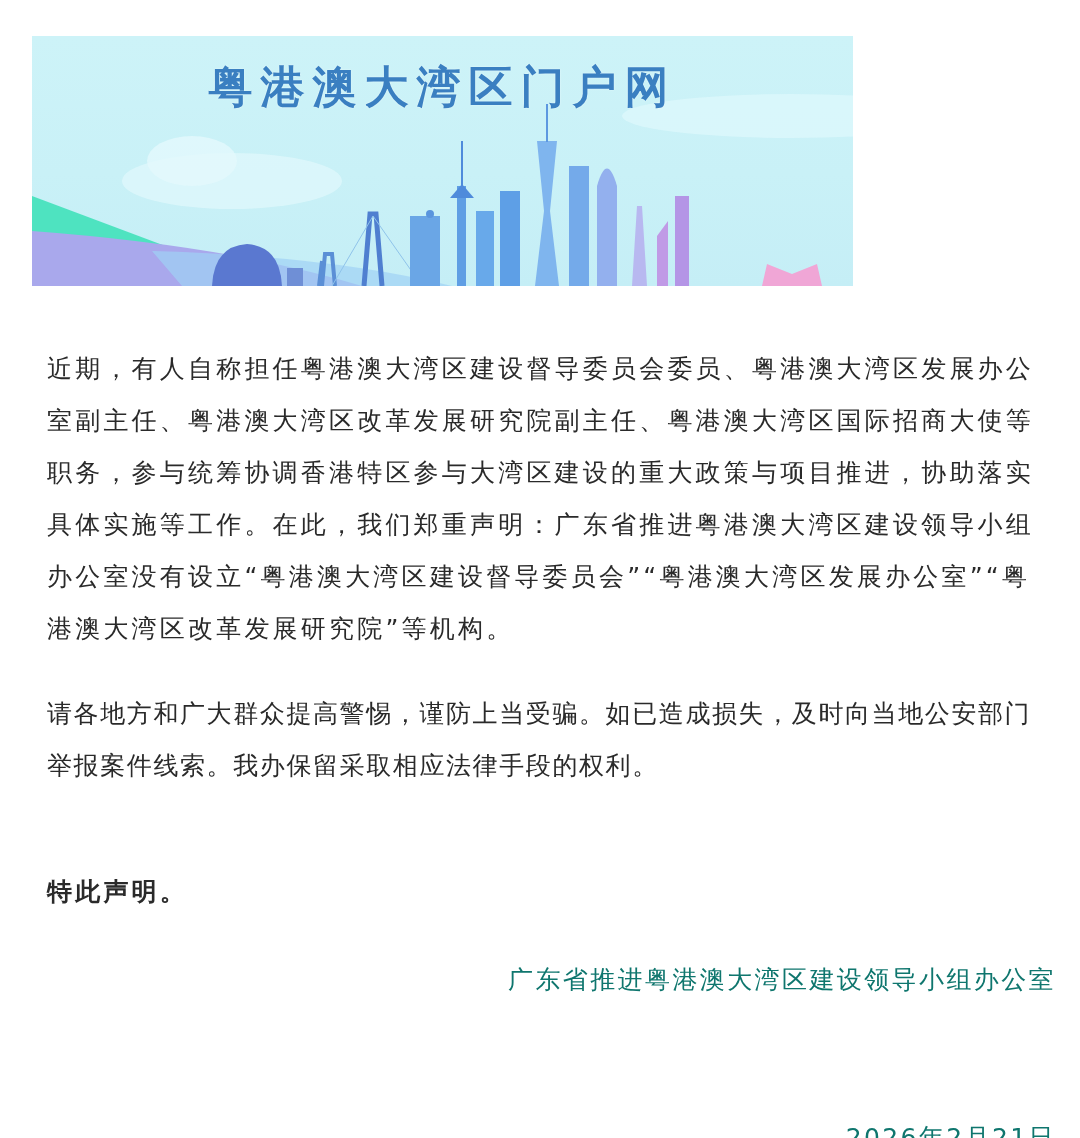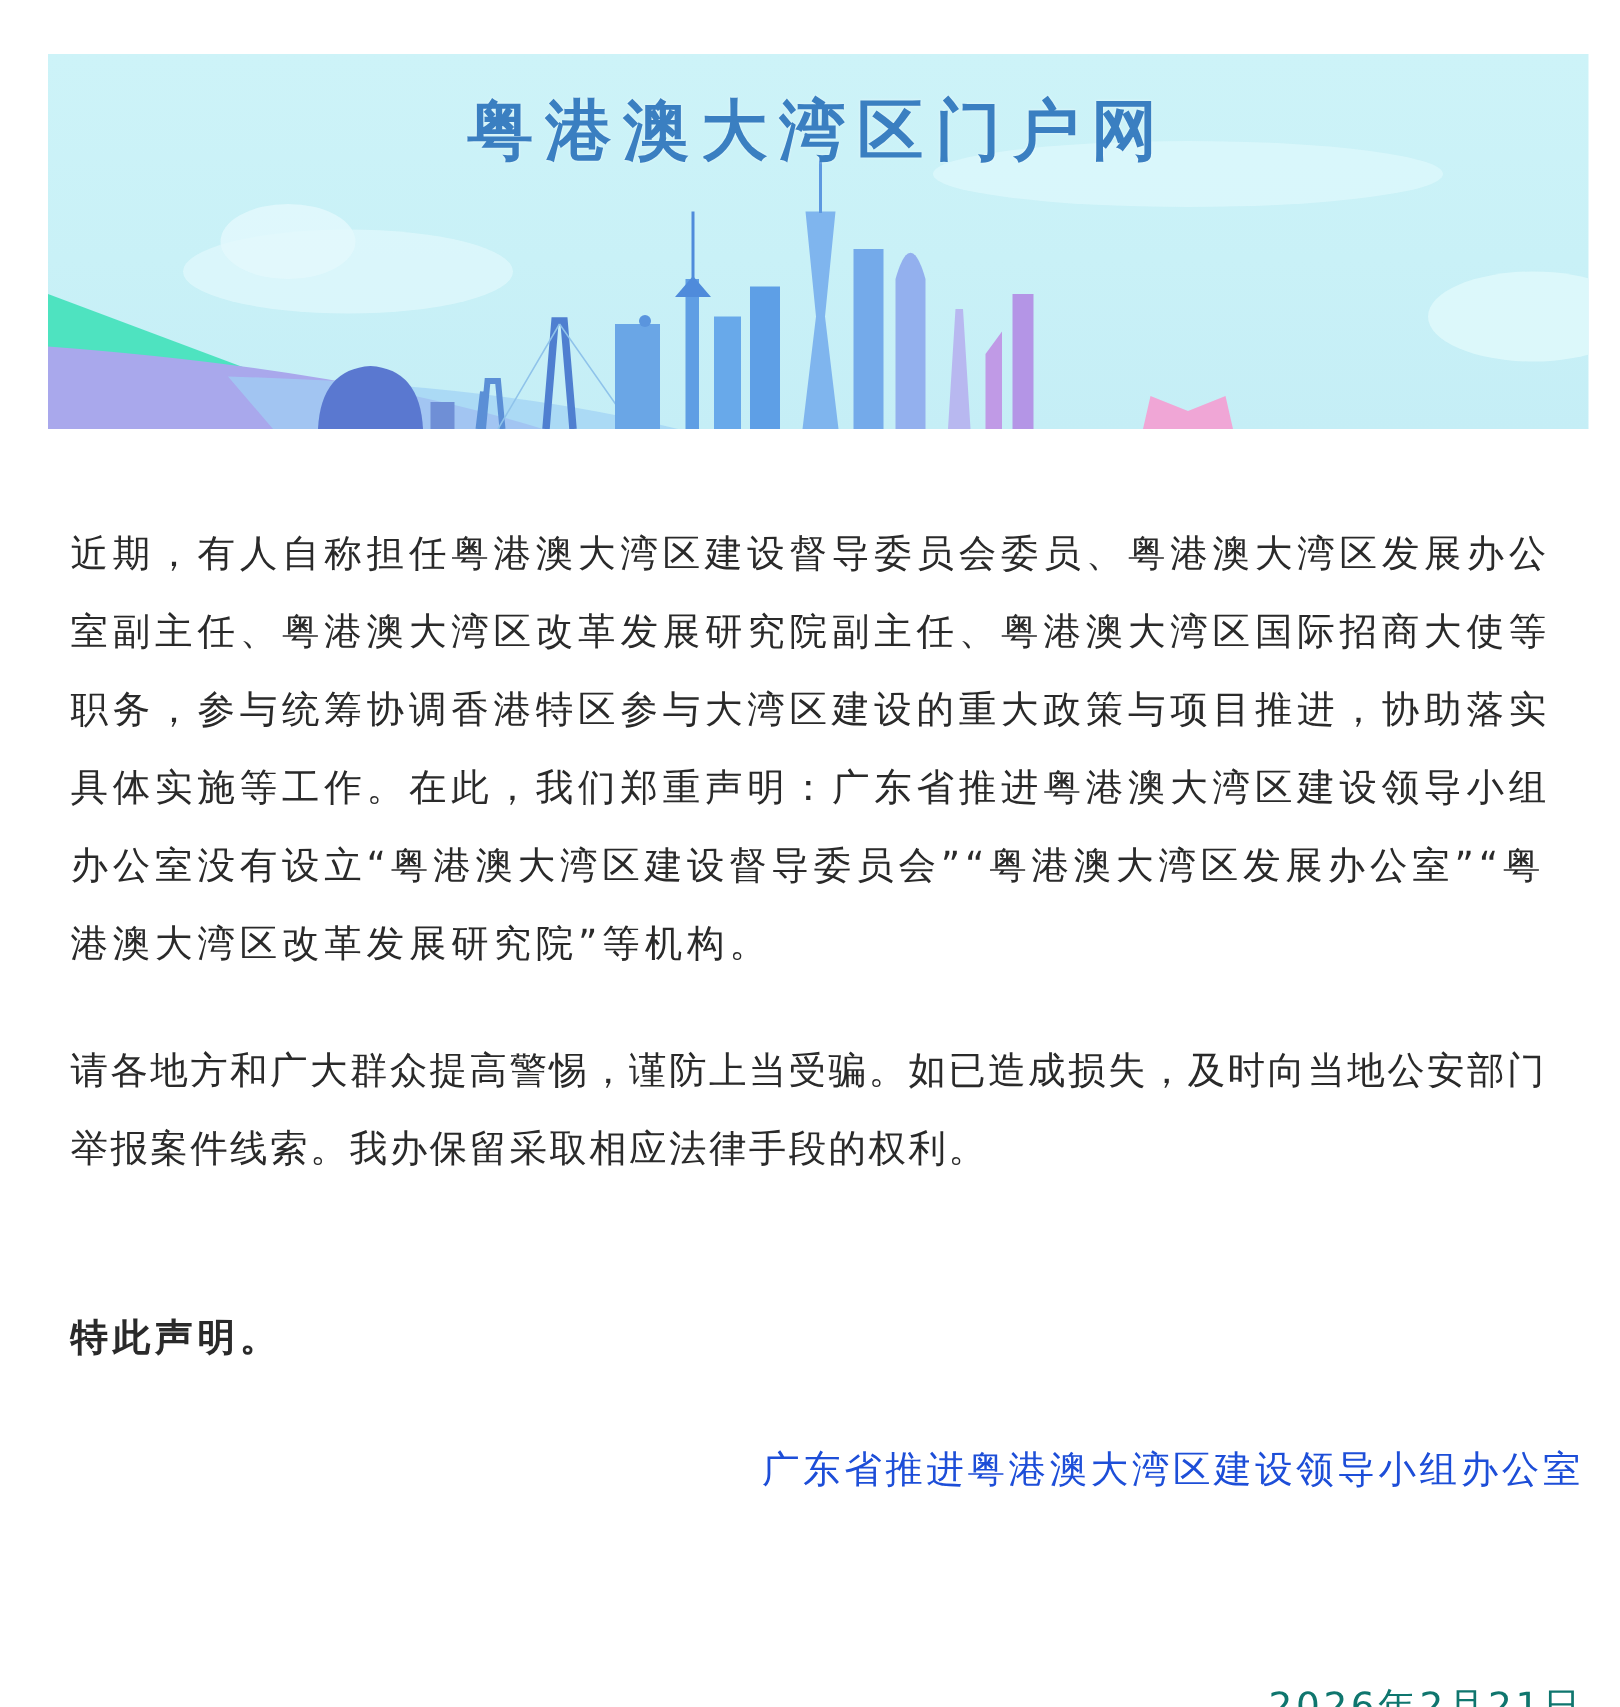--- a/index.html
+++ b/index.html
@@ -2,39 +2,39 @@
 <html><head>
 <meta charset="utf-8">
 <style>
   html, body { margin: 0; padding: 0; background: #ffffff; }
   body {
     width: 1080px; height: 1138px; position: relative; overflow: hidden;
     font-family: "DejaVu Sans", "Liberation Sans", sans-serif;
     color: #222222;
   }
   .banner {
-    position: absolute; left: 32px; top: 36px; width: 1027px; height: 250px;
+    position: absolute; left: 32px; top: 36px; width: 821px; height: 250px;
     background: linear-gradient(180deg, #cdf3f8 0%, #c9f1f7 55%, #c5eef6 100%);
     overflow: hidden;
   }
   .banner svg { position: absolute; left: 0; top: 0; }
   .banner-title {
     position: absolute; left: 0; right: 0; top: 22px; text-align: center;
     font-family: "DejaVu Sans", sans-serif; font-weight: bold;
     font-size: 44px; letter-spacing: 8px; color: #3a7fc1;
     text-shadow: 0 0 2px rgba(255,255,255,0.6);
   }
   .content {
     position: absolute; left: 33px; width: 1025px;
     font-size: 25px; letter-spacing: 3.2px; line-height: 52px; color: #2a2a2a;
   }
   .p1 { top: 329px; }
   .p2 { top: 674px; letter-spacing: 1.6px; }
   .p3 { top: 852px; font-weight: bold; }
-  .sign { position: absolute; right: 24px; top: 954px; font-size: 25px; letter-spacing: 2.4px; line-height: 52px; color:#1d4ed8; }
+  .sign { position: absolute; right: 24px; top: 954px; font-size: 25px; letter-spacing: 2.4px; line-height: 52px; color:#0f766e; }
   .date { position: absolute; right: 24px; top: 1112px; font-size: 25px; letter-spacing: 2.4px; line-height: 52px; color:#0f766e; }
   p { margin: 14px; }
 </style>
 </head>
 <body>
 
 <div class="banner">
   <svg width="1027" height="250" viewBox="0 0 1027 250">
 
     <ellipse cx="200" cy="145" rx="110" ry="28" fill="#dff8fb" opacity="0.8"></ellipse>

